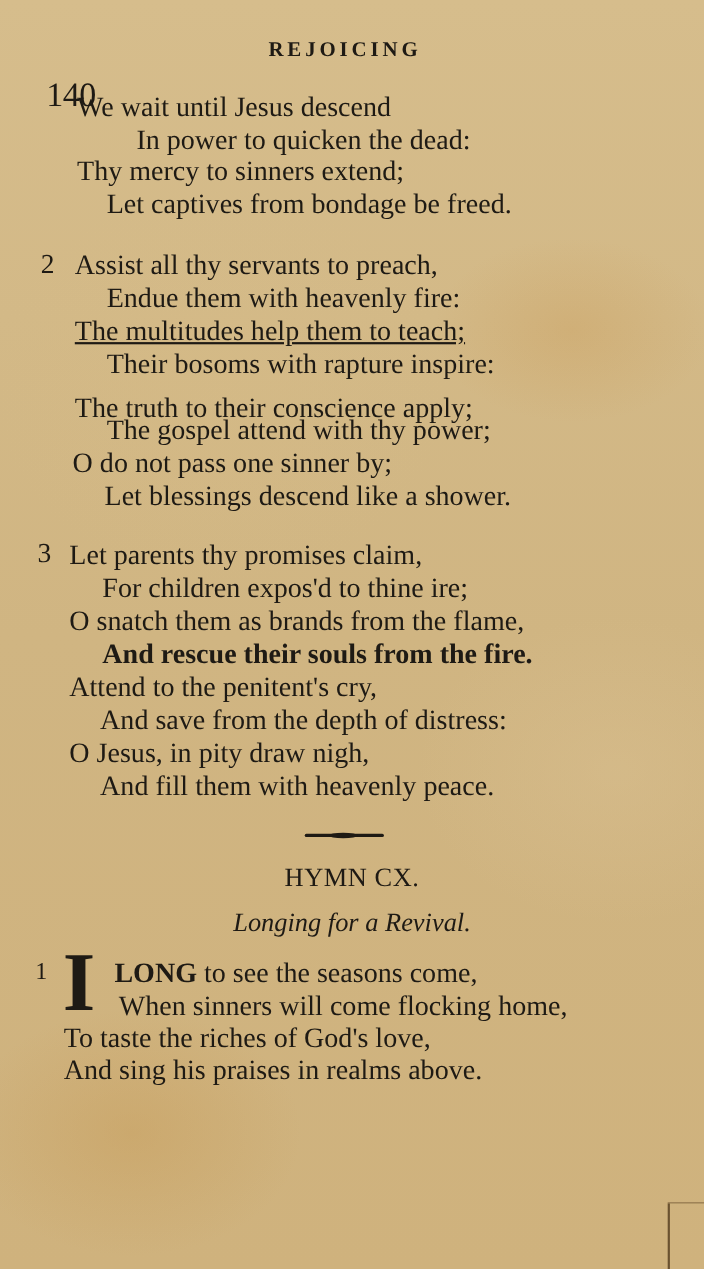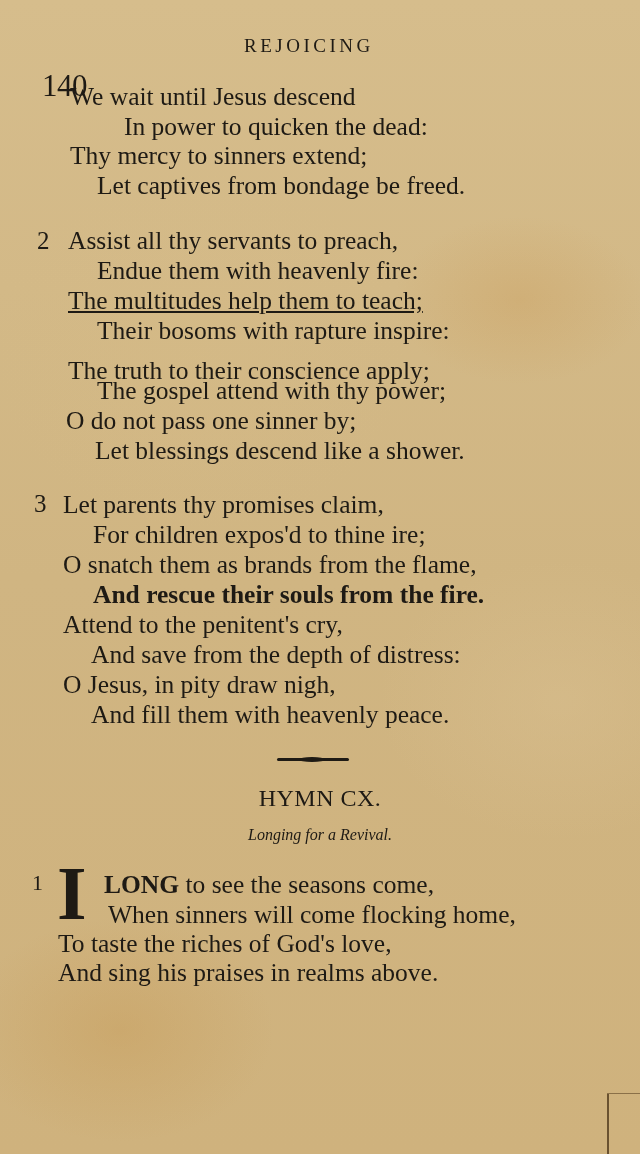--- a/index.html
+++ b/index.html
@@ -11,27 +11,27 @@
       radial-gradient(ellipse 180px 120px at 520px 300px, rgba(200,150,80,0.28), transparent 70%),
       radial-gradient(ellipse 260px 200px at 560px 700px, rgba(220,195,150,0.35), transparent 70%),
       radial-gradient(ellipse 300px 260px at 200px 350px, rgba(215,188,135,0.3), transparent 70%),
       linear-gradient(180deg, #d6bd8c 0%, #d0b582 50%, #cfb27d 100%);
     font-family: "Liberation Serif", "DejaVu Serif", serif;
     color: #1e1a14;
   }
   .page { position: absolute; inset: 0; }
   .abs { position: absolute; white-space: nowrap; }
   .page-number { left: 42px; top: 28px; font-size: 31px; letter-spacing: -0.5px; margin-top: 40px; }
-  .running-head { left: 244px; top: 35px; font-size: 19px; font-weight: normal; letter-spacing: 3.5px; }
+  .running-head { left: 244px; top: 35px; font-size: 19px; font-weight: bold; letter-spacing: 3.5px; }
   .line { font-size: 25.5px; line-height: 30px; }
   .stanza-num { font-size: 25px; }
   .rule { left: 277px; top: 758px; width: 72px; height: 3px; background: #1e1a14; border-radius: 2px; }
   .rule::after { content: ""; position: absolute; left: 22px; top: -1px; width: 26px; height: 5px; background: #1e1a14; border-radius: 50%; }
   .hymn-title { left: 0; width: 640px; text-align: center; top: 785px; font-size: 24px; letter-spacing: 0.5px; }
-  .hymn-subtitle { left: 0; width: 640px; text-align: center; top: 826px; font-size: 16px; font-style: italic; }
+  .hymn-subtitle { left: 0; width: 640px; text-align: center; top: 826px; font-size: 24px; font-style: italic; }
   .drop-cap { left: 57px; top: 858px; font-size: 76px; font-weight: bold; line-height: 70px; }
   .smallcaps { font-weight: bold; }
   .page-edge { left: 607px; top: 1094px; width: 2px; height: 60px; background: #6a5230; }
   .page-edge-top { left: 607px; top: 1093px; width: 33px; height: 1px; background: #8a7048; }
 </style>
 </head>
 <body>
 
 <div class="page">
 

